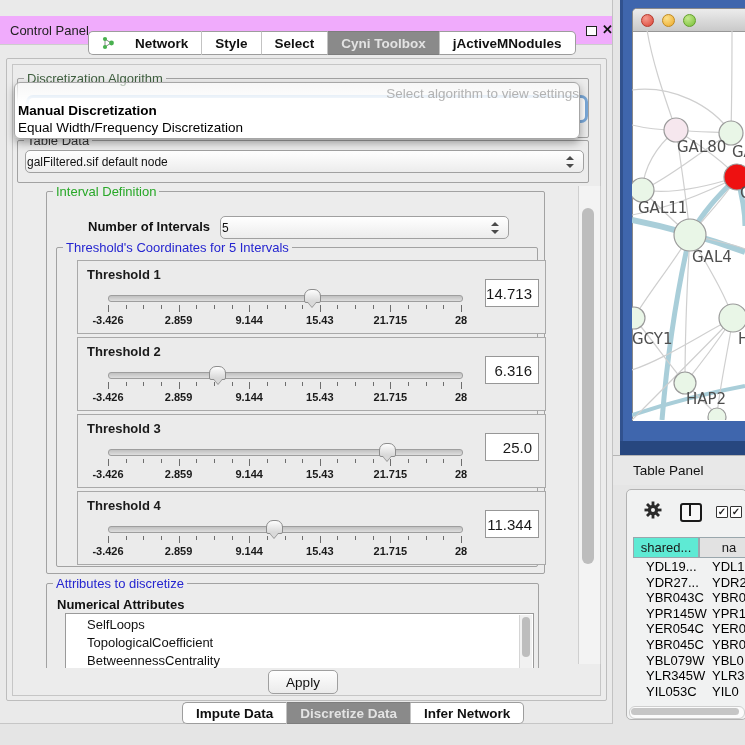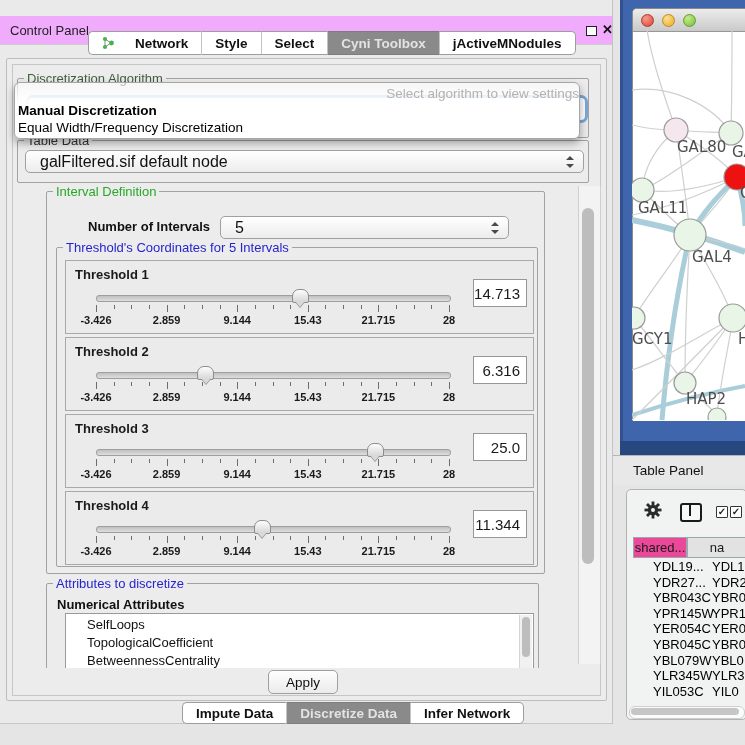--- a/index.html
+++ b/index.html
@@ -21,21 +21,21 @@
   .seg:last-child{border-right:1px solid #9d9d9d;border-radius:0 5px 5px 0;}
   .seg.selected{background:#8a8a8a;color:#e3e3e3;border-top-color:#7d7d7d;border-bottom-color:#7d7d7d;}
 
   .cp-outer{left:6px;top:58px;width:599px;height:641px;background:#ececec;border:1px solid #bdbdbd;border-radius:2px;}
   .cp-inner{left:12px;top:64px;width:587px;height:630px;background:#ececec;border:1px solid #c6c6c6;}
 
   .groupbox{position:absolute;border:1px solid #a2a2a2;border-radius:2px;}
   .grouptitle{position:absolute;top:-8px;left:6px;background:#ececec;padding:0 3px;font-size:13px;white-space:nowrap;}
   .t-green{color:#28a828;} .t-blue{color:#2525d0;} .t-dark{color:#333;} .t-algo{color:#3f5f3f;}
 
-  .combo{position:absolute;background:linear-gradient(#ffffff,#ececec);border:1px solid #a0a0a0;border-radius:5px;font-size:16px;color:#111;display:flex;align-items:center;padding-left:14px;box-sizing:border-box;}
+  .combo{position:absolute;background:linear-gradient(#ffffff,#ececec);border:1px solid #a0a0a0;border-radius:5px;font-size:12px;color:#111;display:flex;align-items:center;padding-left:1px;box-sizing:border-box;}
   .ud{position:absolute;right:9px;top:50%;width:8px;height:12px;transform:translateY(-50%);}
   .ud::before,.ud::after{content:"";position:absolute;left:0;border-left:4px solid transparent;border-right:4px solid transparent;}
   .ud::before{top:0;border-bottom:4px solid #4a4a4a;}
   .ud::after{bottom:0;border-top:4px solid #4a4a4a;}
 
   .focus-combo{left:26px;top:95px;width:556px;height:22px;background:#fff;border:3px solid #79a7d7;border-radius:7px;}
 
   .popup{left:14px;top:82px;width:564px;height:55px;border:1px solid #a6a6a6;border-radius:6px;
          background:linear-gradient(rgba(255,255,255,0.55),rgba(255,255,255,0.92) 30%,#ffffff 46%);
          box-shadow:0 4px 9px rgba(0,0,0,0.35);}
@@ -79,21 +79,21 @@
   .tp-panel{left:626px;top:489px;width:119px;height:229px;background:#f1f2f2;border:1px solid #b3b3b3;border-radius:5px;}
   .gear{position:absolute;left:17px;top:11px;}
   .colsplit{position:absolute;left:53px;top:13px;width:18px;height:15px;border:2px solid #1a1a1a;border-radius:3px;background:#f7f7f7;}
   .colsplit::after{content:"";position:absolute;left:7px;top:0;width:2px;height:11px;background:#1a1a1a;}
   .chk{position:absolute;top:16px;width:10px;height:10px;border:1.5px solid #333;border-radius:1px;background:#fff;font-size:10px;line-height:10px;text-align:center;color:#222;font-weight:bold;}
 
   .tbl-head{position:absolute;left:6px;top:47px;height:21px;display:flex;}
   .th-cell{box-sizing:border-box;border:1px solid #9aa7ad;font-size:13px;display:flex;align-items:center;justify-content:center;}
   .tbl-rows{position:absolute;left:6px;top:69px;width:118px;height:143px;overflow:hidden;}
   .tbl-row{position:relative;height:15.6px;font-size:13px;color:#000;white-space:nowrap;}
-  .cell1{position:absolute;left:20px;top:0;} .cell2{position:absolute;left:79px;top:0;}
+  .cell1{position:absolute;left:13px;top:0;} .cell2{position:absolute;left:79px;top:0;}
   .hscroll{position:absolute;left:2px;top:216px;width:114px;height:11px;background:#fbfbfb;border:1px solid #cfcfcf;border-radius:6px;}
   .hscroll-thumb{position:absolute;left:1px;top:1px;width:108px;height:7px;background:#c6c6c6;border-radius:4px;}
 </style>
 </head>
 <body>
 
 <div class="screen">
 
   <div class="abs cp">
     <div class="abs cp-titlebar">
@@ -150,21 +150,21 @@
         <span class="grouptitle t-green">Interval Definition</span>
 
         <div class="lbl-b" style="position:absolute;left:41px;top:27px;">Number of Intervals</div>
         <div class="combo" style="left:173px;top:24px;width:289px;height:23px;">
           <span>5</span>
           <span class="ud"></span>
         </div>
 
         <div class="groupbox" style="left:9px;top:55px;width:480px;height:318px;background:#ececec;">
           <span class="grouptitle t-blue">Threshold's Coordinates for 5 Intervals</span>
-          <div id="thr-list" style="position:absolute;left:8px;top:12px;text-decoration:underline;">
+          <div id="thr-list" style="position:absolute;left:20px;top:12px;text-decoration:underline;">
               <div class="thr-box">
                 <div class="thr-label">Threshold 1</div>
                 <div class="thr-track"></div>
                 <div class="tick" style="left: 30px; top: 44px; height: 7px;"></div>
                 <div class="tick" style="left: 47.65px; top: 44px; height: 4px;"></div>
                 <div class="tick" style="left: 65.3px; top: 44px; height: 4px;"></div>
                 <div class="tick" style="left: 82.95px; top: 44px; height: 4px;"></div>
                 <div class="tick" style="left: 100.6px; top: 44px; height: 7px;"></div>
                 <div class="tick" style="left: 118.25px; top: 44px; height: 4px;"></div>
                 <div class="tick" style="left: 135.9px; top: 44px; height: 4px;"></div>
@@ -410,21 +410,21 @@
             <rect x="7.6" y="0.5" width="2.8" height="4" transform="rotate(315 9 9)"></rect>
           </g>
       </g>
       <circle cx="9" cy="9" r="2" fill="#f1f2f2"></circle>
     </svg>
     <div class="colsplit"></div>
     <div class="chk" style="left:89px;">✓</div>
     <div class="chk" style="left:103px;">✓</div>
 
     <div class="tbl-head" id="tbl-head">
-        <div class="th-cell" style="width: 54px; background: #ec4899;">shared...</div>
+        <div class="th-cell" style="width: 66px; background: #5eead4;">shared...</div>
         <div class="th-cell" style="width: 60px; background: rgb(226, 226, 226);">na</div>
       </div>
     <div class="tbl-rows" id="tbl-rows">
         <div class="tbl-row">
           <span class="cell1">YDL19...</span>
           <span class="cell2">YDL1</span>
         </div>
         <div class="tbl-row">
           <span class="cell1">YDR27...</span>
           <span class="cell2">YDR2</span>

